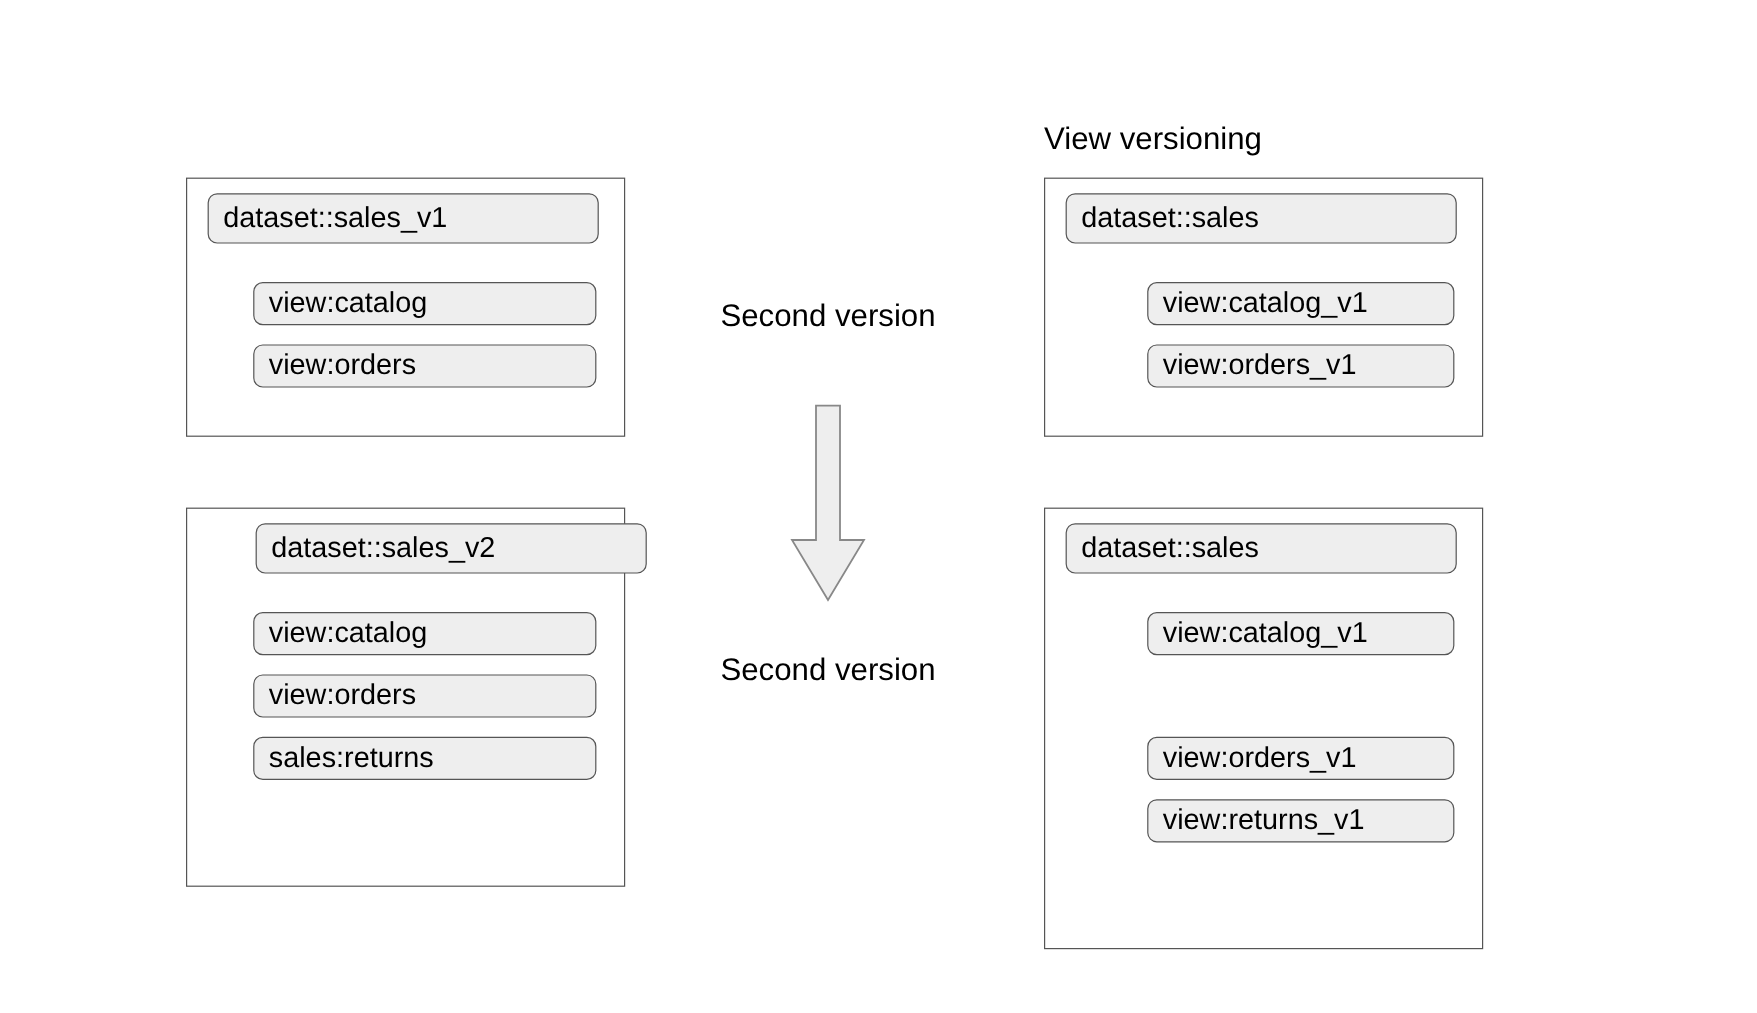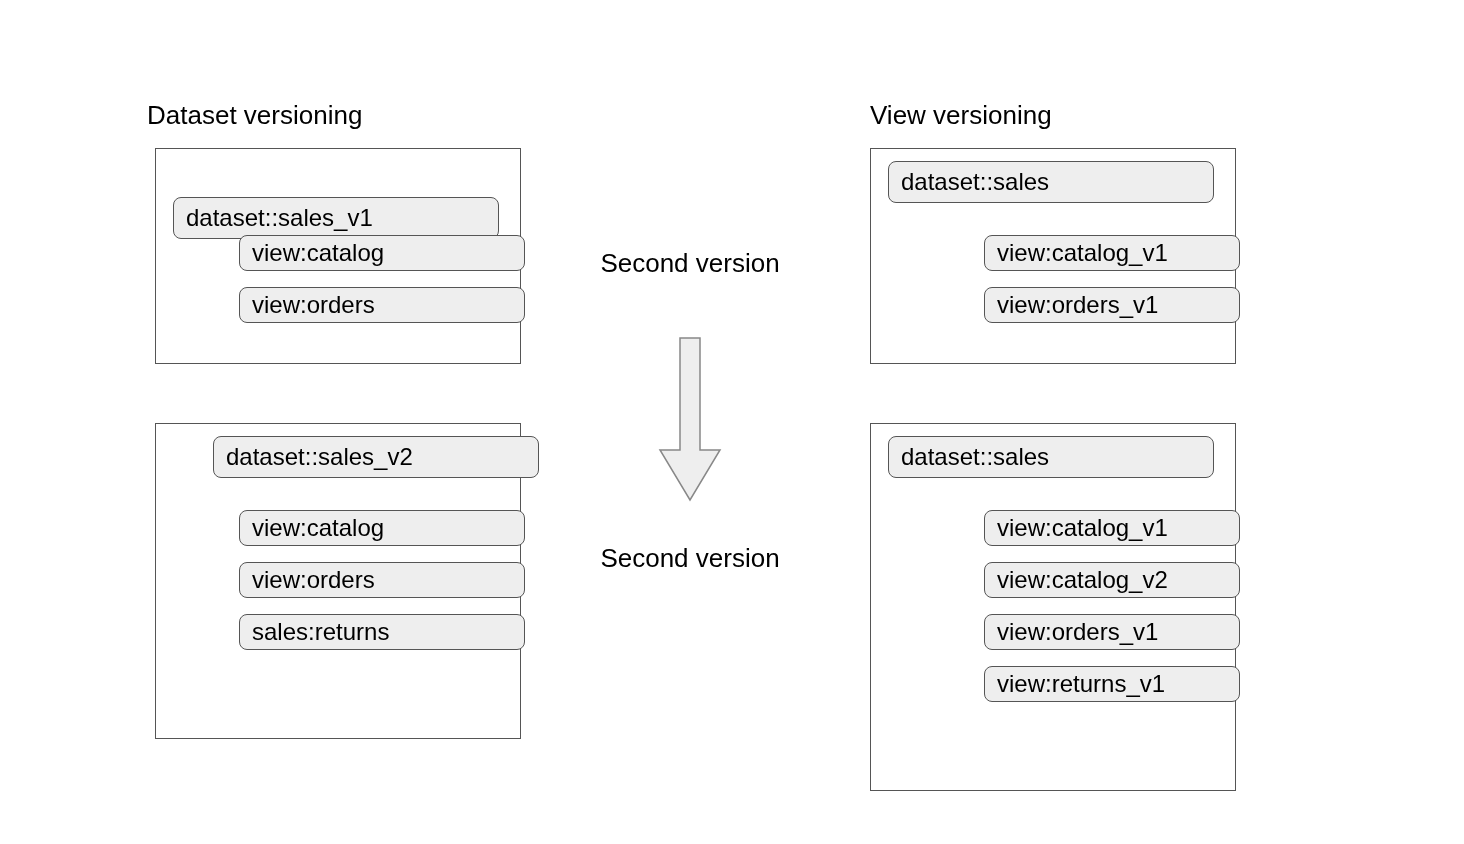--- a/index.html
+++ b/index.html
@@ -45,37 +45,35 @@
   .view-chip {
     position: absolute;
     border: 1px solid #555;
     background: #eeeeee;
     border-radius: 8px;
     font-size: 24px;
     padding: 2px 12px;
     height: 30px;
     line-height: 30px;
     box-sizing: content-box;
-    margin-left: 28px;
   }
   .arrow {
     position: absolute;
   }
 </style>
 </head>
 <body>
 
 <div class="canvas">
 
-  <div class="col-title" style="left:147px; top:100px;">Dataset versioning</div>
 
   <div class="col-title" style="left:870px; top:100px;">View versioning</div>
 
   <div class="outer-box" style="left:155px; top:148px; width:364px; height:214px;">
-    <div class="dataset-chip" style="left:17px; top:12px; width:300px;margin-top:36px;">dataset::sales_v1</div>
+    <div class="dataset-chip" style="left:17px; top:12px; width:300px;">dataset::sales_v1</div>
     <div class="view-chip" style="left:55px; top:86px; width:260px;">view:catalog</div>
     <div class="view-chip" style="left:55px; top:138px; width:260px;">view:orders</div>
   </div>
 
   <div class="outer-box" style="left:155px; top:423px; width:364px; height:314px;">
     <div class="dataset-chip" style="left:17px; top:12px; width:300px;margin-left:40px;">dataset::sales_v2</div>
     <div class="view-chip" style="left:55px; top:86px; width:260px;">view:catalog</div>
     <div class="view-chip" style="left:55px; top:138px; width:260px;">view:orders</div>
     <div class="view-chip" style="left:55px; top:190px; width:260px;">sales:returns</div>
   </div>
@@ -90,18 +88,17 @@
 
   <div class="outer-box" style="left:870px; top:148px; width:364px; height:214px;">
     <div class="dataset-chip" style="left:17px; top:12px; width:300px;">dataset::sales</div>
     <div class="view-chip" style="left:85px; top:86px; width:230px;">view:catalog_v1</div>
     <div class="view-chip" style="left:85px; top:138px; width:230px;">view:orders_v1</div>
   </div>
 
   <div class="outer-box" style="left:870px; top:423px; width:364px; height:366px;">
     <div class="dataset-chip" style="left:17px; top:12px; width:300px;">dataset::sales</div>
     <div class="view-chip" style="left:85px; top:86px; width:230px;">view:catalog_v1</div>
-    <div class="view-chip" style="left:85px; top:138px; width:230px;">view:catalog_v2</div>
     <div class="view-chip" style="left:85px; top:190px; width:230px;">view:orders_v1</div>
     <div class="view-chip" style="left:85px; top:242px; width:230px;">view:returns_v1</div>
   </div>
 
 </div>
 
 </body></html>

